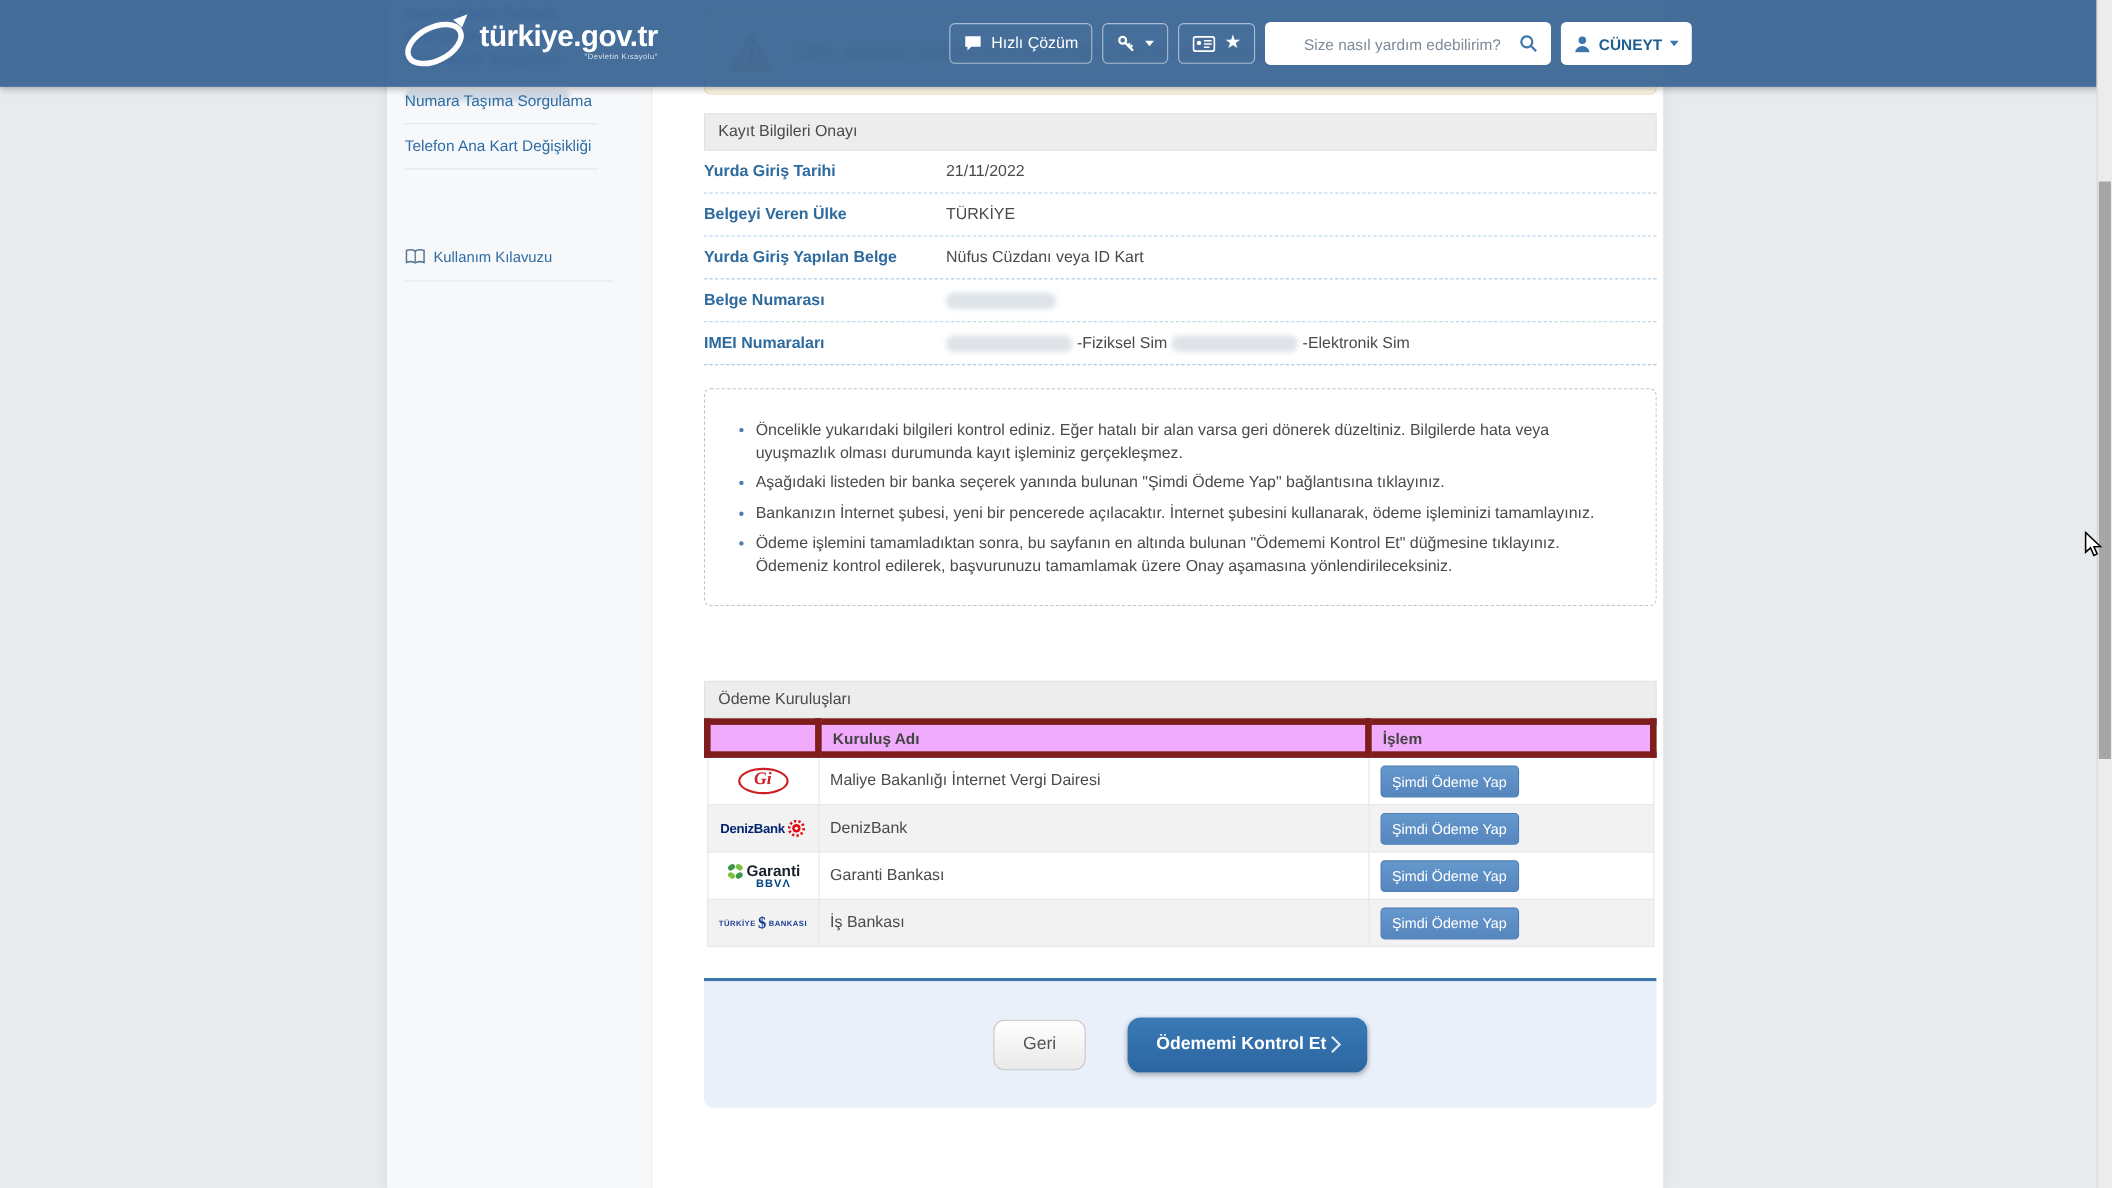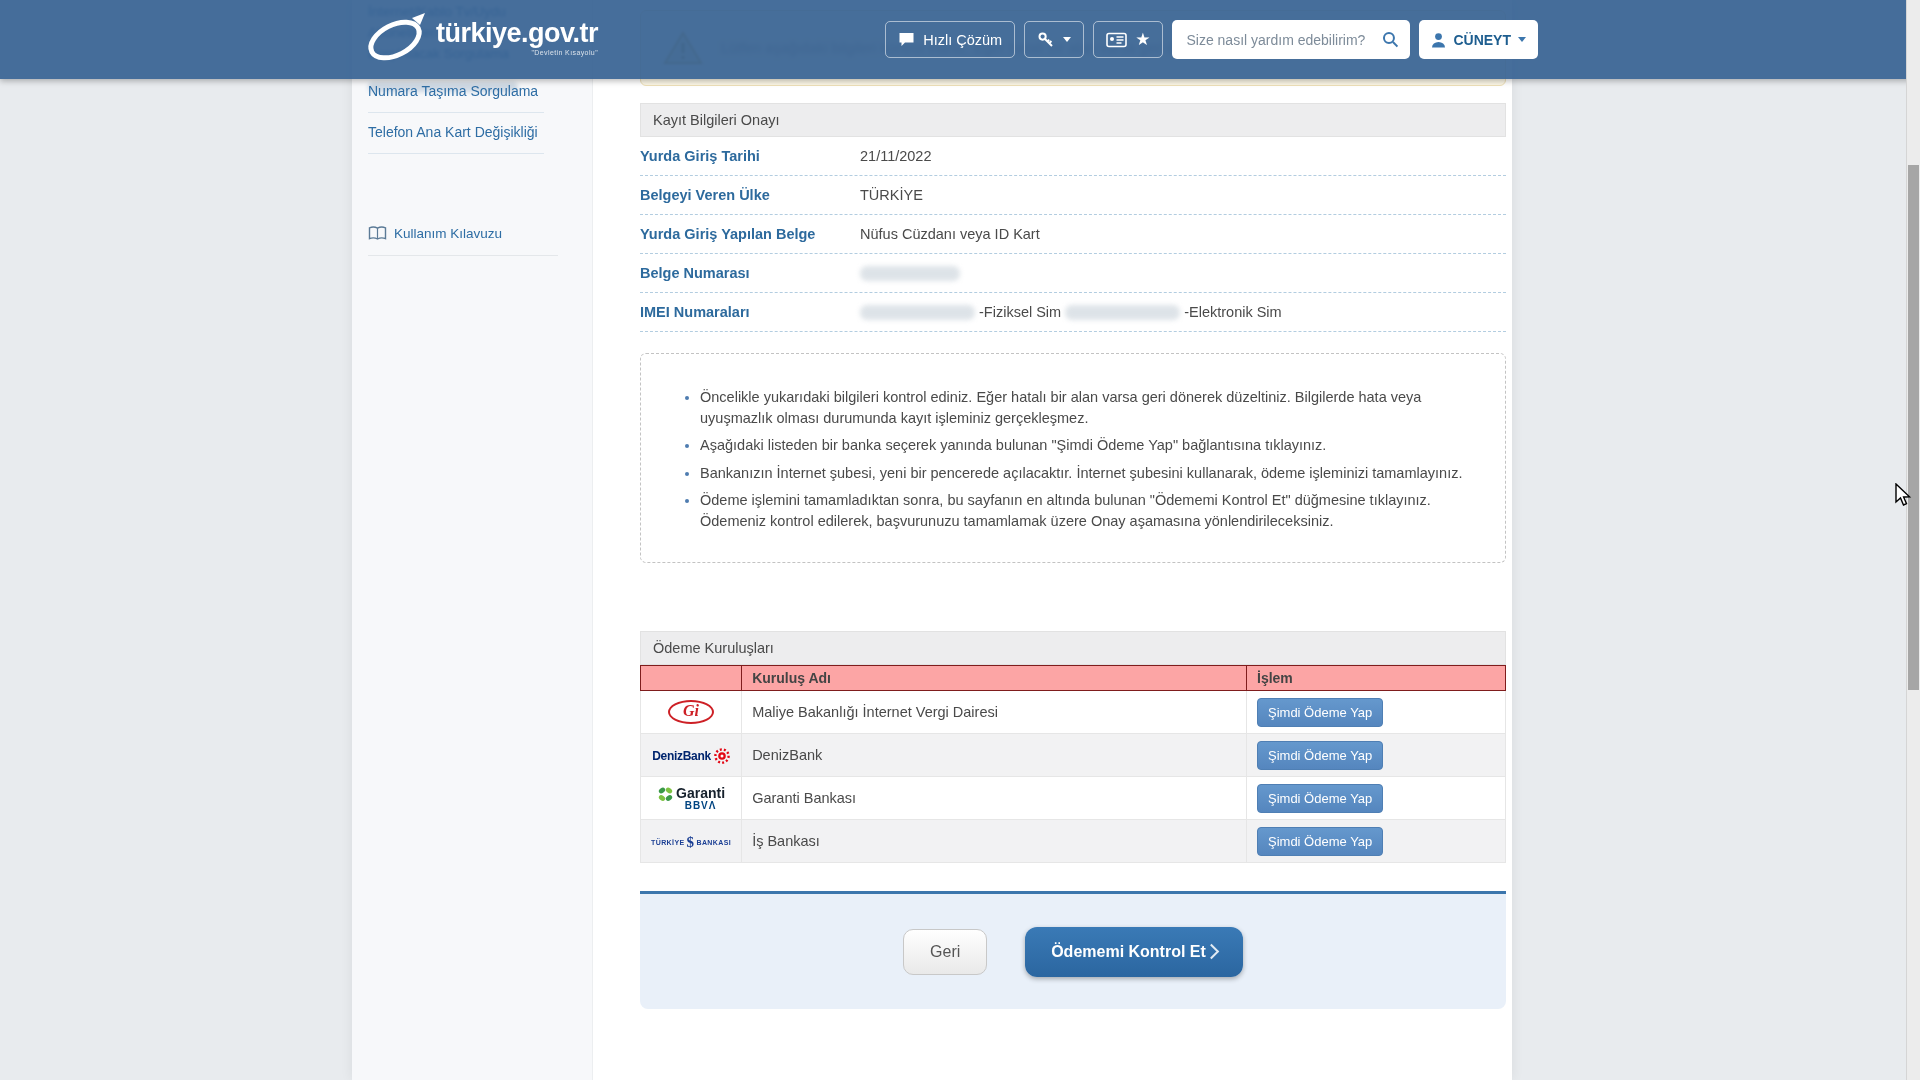--- a/index.html
+++ b/index.html
@@ -19,21 +19,21 @@
   .ghost-alert svg{filter:blur(1px);}
 
   
   .header{position:absolute;left:0;top:0;width:1920px;height:79px;background:rgba(56,99,147,.93);box-shadow:0 2px 6px rgba(0,0,0,.28);z-index:5;}
   .logo{position:absolute;left:362px;top:9px;display:flex;align-items:center;gap:2px;color:#fff;}
   .logo-text{font-size:27px;font-weight:bold;letter-spacing:-.5px;line-height:1;}
   .logo-tag{font-size:7px;text-align:right;color:rgba(255,255,255,.8);margin-top:2px;letter-spacing:.4px;}
   .hdr-right{position:absolute;right:382px;top:20px;display:flex;gap:9px;align-items:center;height:39px;z-index:6;}
   .pill{height:37px;border:1px solid rgba(255,255,255,.55);border-radius:5px;display:flex;align-items:center;gap:8px;padding:0 12px;color:#fff;font-size:14.5px;cursor:pointer;box-sizing:border-box;}
   .pill.white{background:#fff;border:none;height:39px;}
-  .searchbox{width:238px;justify-content:flex-start;}
+  .searchbox{width:260px;justify-content:flex-end;}
   .searchbox input{border:none;outline:none;font-size:14px;color:#5c6b79;width:186px;font-family:"Liberation Sans",sans-serif;background:transparent;}
   .searchbox input::placeholder{color:#7d8b99;opacity:1;}
   .userbox{gap:7px;color:#1d5d8f;font-weight:bold;font-size:14px;}
   .caret{width:0;height:0;border-left:4.5px solid transparent;border-right:4.5px solid transparent;border-top:5.5px solid currentColor;display:inline-block;}
   .star{font-size:17px;color:#fff;line-height:1;font-family:"DejaVu Sans",sans-serif;}
 
   
   .side-nav{position:absolute;left:368px;top:72px;width:176px;z-index:2;}
   .side-item{padding:10px 0 12px 0;border-bottom:1px solid #dde6ee;color:#2e6da4;font-size:14px;line-height:1.3;cursor:pointer;}
   .manual{position:absolute;left:368px;top:214px;width:190px;padding:12px 0 14px 0;border-bottom:1px solid #e4e7ea;display:flex;align-items:center;gap:7px;color:#2e6da4;font-size:13.5px;cursor:pointer;z-index:2;}
@@ -41,27 +41,27 @@
   
   .main{position:absolute;left:640px;top:79px;width:866px;z-index:2;}
   .bar-title{margin-top:24px;height:34px;background:#ededee;border:1px solid #e2e2e2;box-sizing:border-box;line-height:32px;padding:0 12px;font-size:14.5px;color:#4a4a4a;}
   .form-row{min-height:38px;display:flex;align-items:center;border-bottom:1px dashed #b3cde0;}
   .form-label{width:220px;flex:0 0 220px;color:#2d6a9d;font-weight:bold;font-size:14.5px;}
   .form-value{display:flex;align-items:center;gap:4px;color:#4a4a4a;font-size:14.5px;}
   .redact{display:inline-block;height:15px;border-radius:7px;background:#c3cdd6;filter:blur(2.5px);opacity:.55;}
   .redact.faint{opacity:.22;}
 
   .infobox{margin-top:21px;border:1px dashed #c3c3c3;border-radius:6px;padding:20px 26px 18px 18px;box-sizing:border-box;background:#fff;}
-  .infobox ul{margin:13px;padding-left:28px;}
+  .infobox ul{margin:0;padding-left:28px;}
   .infobox li{color:#4a4a4a;font-size:14.5px;line-height:1.42;margin:7px 0;}
   .infobox li::marker{color:#4f7cb0;}
 
   .paytable-wrap{margin-top:68px;}
   table.pay{width:100%;border-collapse:collapse;border:1px solid #e3e3e3;font-size:14.5px;}
-  table.pay th{background:#fca5a5;border:1px solid #7f1d1d;font-size:14px;color:#444;text-align:left;padding:3px 10px;height:18px;font-weight:bold;}
+  table.pay th{background:#f0abfc;border:6px solid #7f1d1d;font-size:14px;color:#444;text-align:left;padding:3px 10px;height:18px;font-weight:bold;}
   table.pay td{border:1px solid #e6e6e6;padding:2px 10px;height:38px;color:#4a4a4a;}
   table.pay tr:nth-child(even) td{background:#f2f2f3;}
   td.logo-cell{width:64px;text-align:center;padding:2px 4px;text-decoration:underline;}
   td.action-cell{width:238px;}
   .pay-btn{display:inline-flex;align-items:center;height:27px;padding:0 10px;background:linear-gradient(#6598cd,#5586be);border-radius:4px;color:#fff;font-size:13px;cursor:pointer;border:1px solid #4f7fb4;}
 
   
   .logo-gib{display:inline-block;width:42px;height:20px;border:2px solid #cd2026;border-radius:50%;color:#cd2026;font-style:italic;font-weight:bold;font-family:"Liberation Serif",serif;font-size:16px;line-height:18px;text-align:center;}
   .logo-db{display:inline-flex;align-items:center;gap:3px;}
   .logo-db b{color:#00256e;font-size:12px;letter-spacing:-.3px;}

